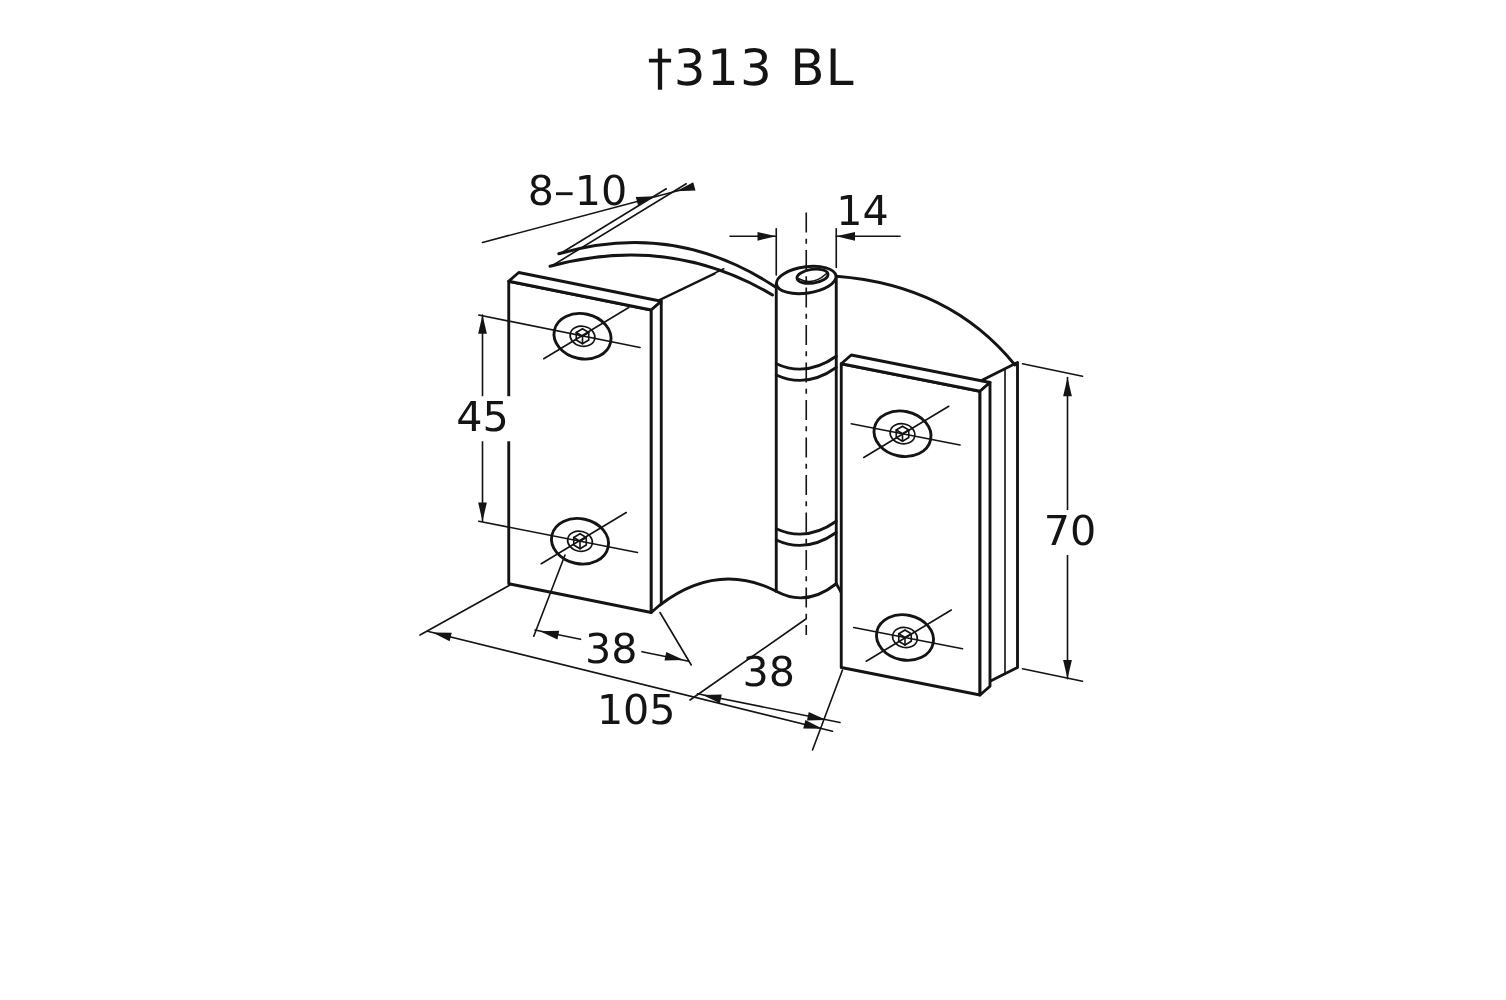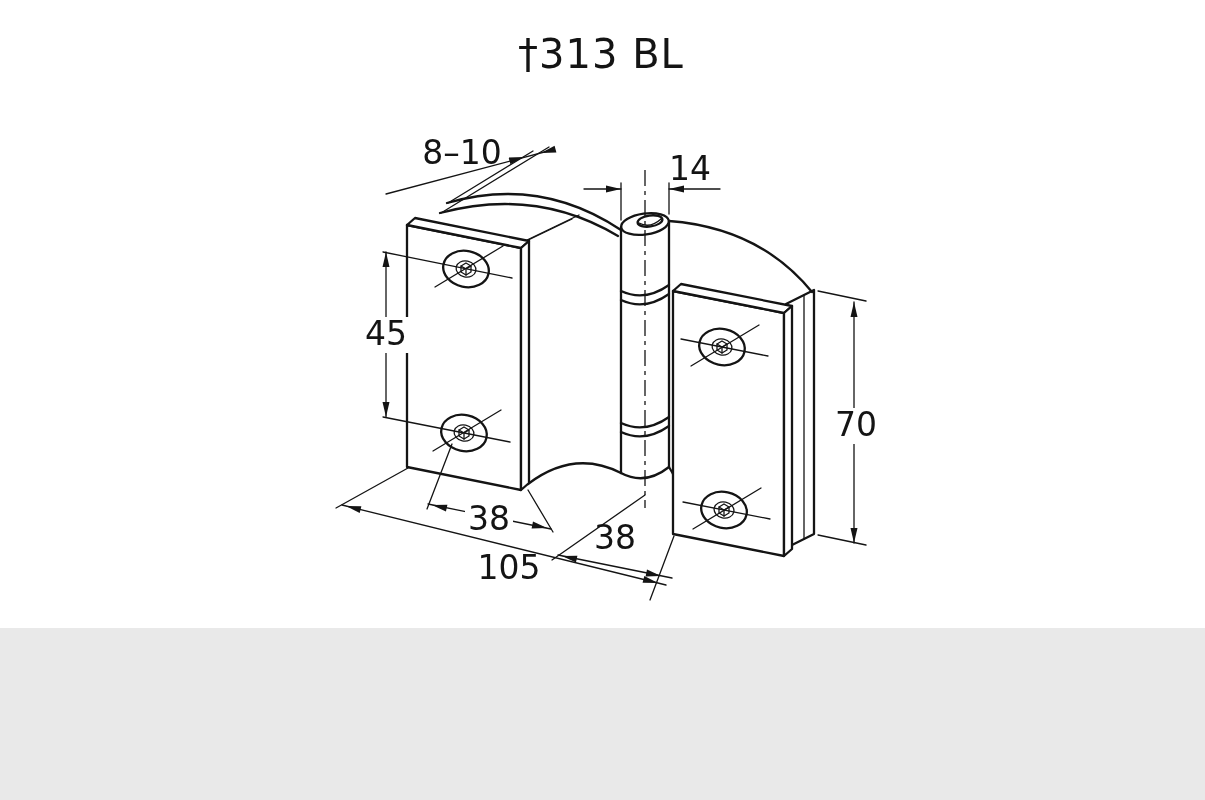--- a/index.html
+++ b/index.html
@@ -1,18 +1,18 @@
 <!DOCTYPE html>
 <html style="--line: #141414; --background: #ffffff;"><head>
 <meta charset="utf-8">
 <style>
   :root { --line:#141414; --background:#ffffff; }
   html,body { margin:0; padding:0; background:#e9e9e9; }
   .canvas {
-    width:1205px; height:628px; background:var(--background,#fff);
+    width:1205px; height:800px; background:var(--background,#fff);
     margin:0 auto; position:relative; overflow:hidden;
   }
   svg { display:block; }
   .ol   { fill:none; stroke:var(--line); stroke-width:2.3; stroke-linejoin:round; stroke-linecap:round; }
   .olf  { fill:var(--background); stroke:var(--line); stroke-width:2.3; stroke-linejoin:round; }
   .thin { fill:none; stroke:var(--line); stroke-width:1.3; stroke-linecap:round; }
   .axis { fill:none; stroke:var(--line); stroke-width:1.3; stroke-dasharray:16 5 4 5; }
   .arrow{ fill:var(--line); stroke:none; }
   .mask { fill:var(--background); stroke:none; }
   .fillw{ fill:var(--background); stroke:none; }

